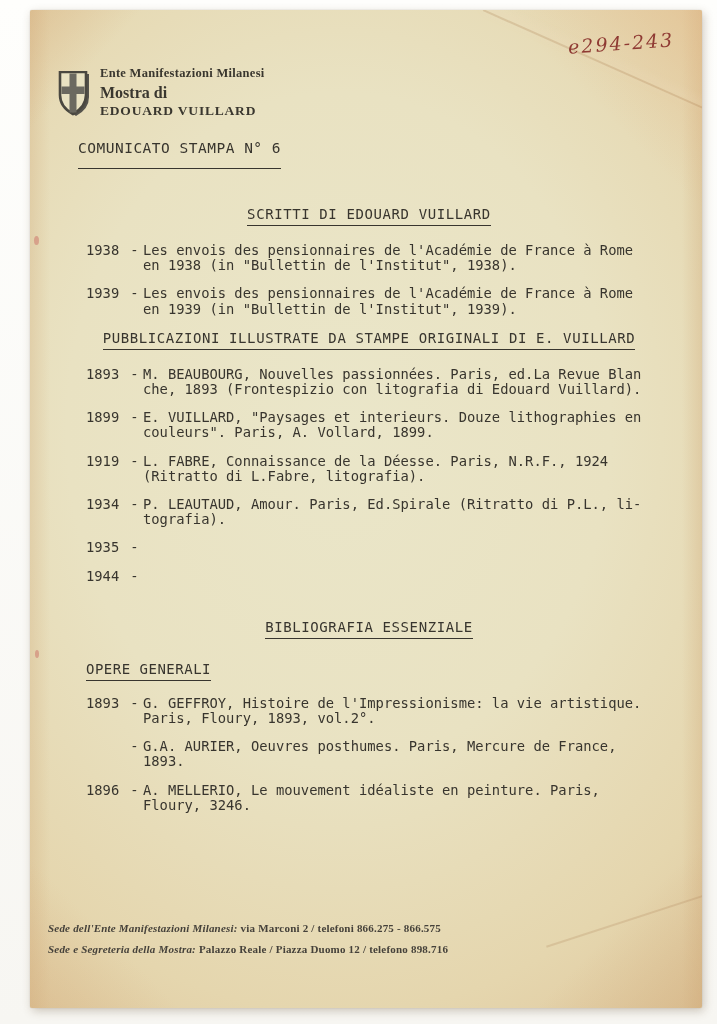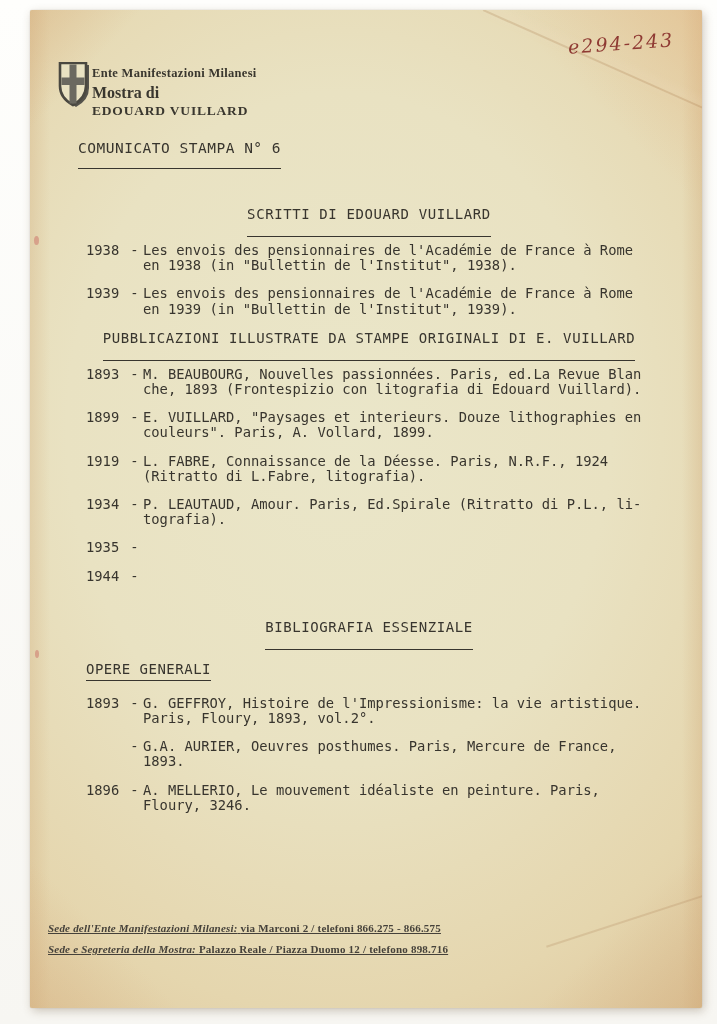--- a/index.html
+++ b/index.html
@@ -62,22 +62,22 @@
     font-size: 19px;
     color: #8f3a33;
     letter-spacing: 2px;
     transform: rotate(-4deg);
   }
   
   .letterhead {
     position: absolute;
     left: 28px; top: 52px;
     display: flex;
-    align-items: flex-start;
-    gap: 0;
+    align-items: flex-end;
+    gap: 8px;
   }
   .logo { width: 34px; height: 48px; flex: 0 0 auto; }
   .lh-text {
     font-family: "Liberation Serif", serif;
     font-weight: bold;
     color: #3a372f;
     padding-top: 4px;
   }
   .lh-line1 { font-size: 12.5px; letter-spacing: 0.3px; }
   .lh-line2 { font-size: 16px; margin-top: 3px; }
@@ -97,21 +97,21 @@
     left: 56px; top: 196px;
     width: 566px;
   }
   .sec-title {
     text-align: center;
     font-size: 14px;
     letter-spacing: 0.6px;
   }
   .sec-title > span {
     border-bottom: 1.5px solid #38352e;
-    padding-bottom: 14px;
+    padding-bottom: 3px;
   }
   .subheading {
     font-size: 14px;
     letter-spacing: 0.5px;
   }
   .subheading > span {
     border-bottom: 1.5px solid #38352e;
     padding-bottom: 3px;
   }
   .entries { margin-top: 21px; }
@@ -130,21 +130,20 @@
   #sec-biblio    { margin-top: 35px; }
   #opere-heading { margin-top: 26px; }
   #biblio-entries{ margin-top: 19px; }
   
   .footer {
     position: absolute;
     left: 18px; bottom: 44px;
     font-family: "Liberation Serif", serif;
     font-size: 11px;
     color: #45413a;
-    text-decoration: underline;
   }
   .footer .f-line { margin-bottom: 9px; letter-spacing: 0.2px; }
   .footer .f-label { font-style: italic; font-weight: bold; }
   .footer .f-value { font-weight: bold; }
   
   .speck { position: absolute; border-radius: 50%; background: rgba(205,120,110,0.55); }
   .speck1 { left: 4px; top: 226px; width: 5px; height: 9px; }
   .speck2 { left: 5px; top: 640px; width: 4px; height: 8px; }
 </style>
 </head>

